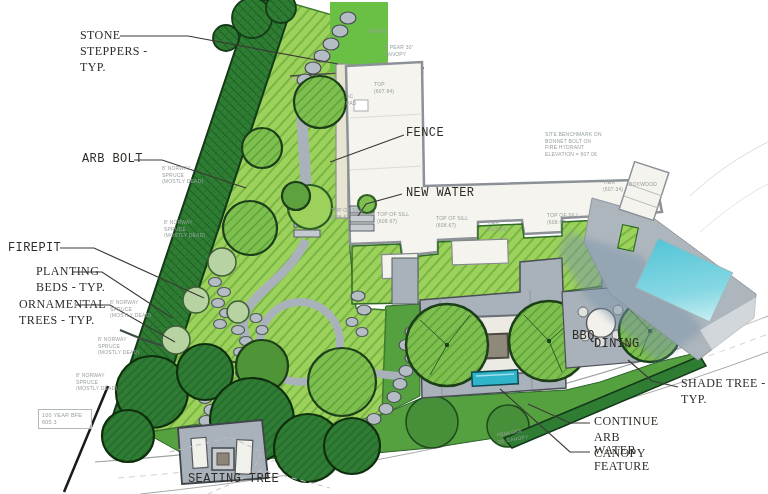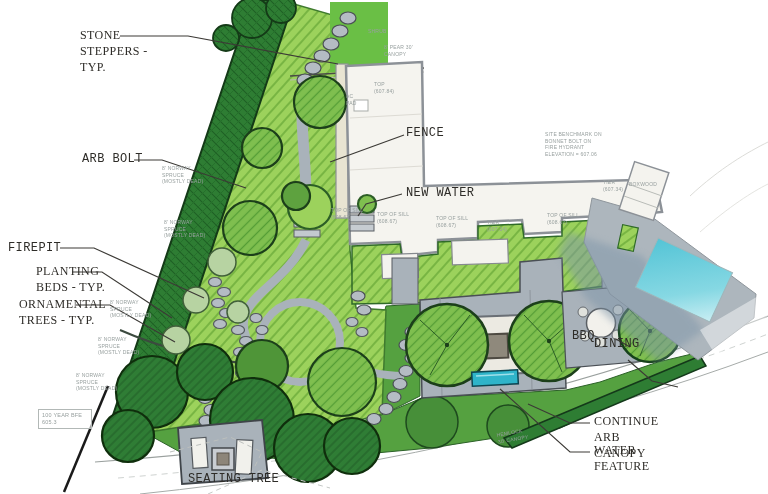--- a/index.html
+++ b/index.html
@@ -282,20 +282,21 @@
 
 <div class="lbl" style="left:80px;top:28px;width:72px;">STONE STEPPERS - TYP.</div>
 <div class="lbl nowrap" style="left:82px;top:152px;">ARB BOLT</div>
 <div class="lbl nowrap" style="left:8px;top:241px;">FIREPIT</div>
 <div class="lbl" style="left:8px;top:264px;width:84px;margin-left:28px;">PLANTING BEDS - TYP.</div>
 <div class="lbl" style="left:7px;top:297px;width:98px;margin-left:12px;">ORNAMENTAL TREES - TYP.</div>
 <div class="lbl nowrap" style="left:406px;top:126px;">FENCE</div>
 <div class="lbl nowrap" style="left:406px;top:186px;">NEW WATER</div>
 <div class="lbl nowrap" style="left:594px;top:294px;margin-top:43px;">DINING</div>
 <div class="lbl nowrap" style="left:572px;top:329px;">BBQ</div>
+<div class="lbl" style="left:681px;top:376px;width:88px;">SHADE TREE - TYP.</div>
 <div class="lbl" style="left:594px;top:414px;width:80px;">CONTINUE ARB CANOPY</div>
 <div class="lbl" style="left:594px;top:443px;width:70px;">WATER FEATURE</div>
 <div class="lbl nowrap" style="left:188px;top:472px;">SEATING TREE</div>
 
 <div class="note box" style="left:38px;top:409px;">100 YEAR BFE 605.3</div>
 <div class="note" style="left:545px;top:131px;width:60px;">SITE BENCHMARK ON BONNET BOLT ON FIRE HYDRANT ELEVATION = 607.06</div>
 <div class="note" style="left:162px;top:165px;width:44px;">8' NORWAY SPRUCE (MOSTLY DEAD)</div>
 <div class="note" style="left:164px;top:219px;width:44px;">8' NORWAY SPRUCE (MOSTLY DEAD)</div>
 <div class="note" style="left:110px;top:299px;width:44px;">8' NORWAY SPRUCE (MOSTLY DEAD)</div>
 <div class="note" style="left:98px;top:336px;width:44px;">8' NORWAY SPRUCE (MOSTLY DEAD)</div>

